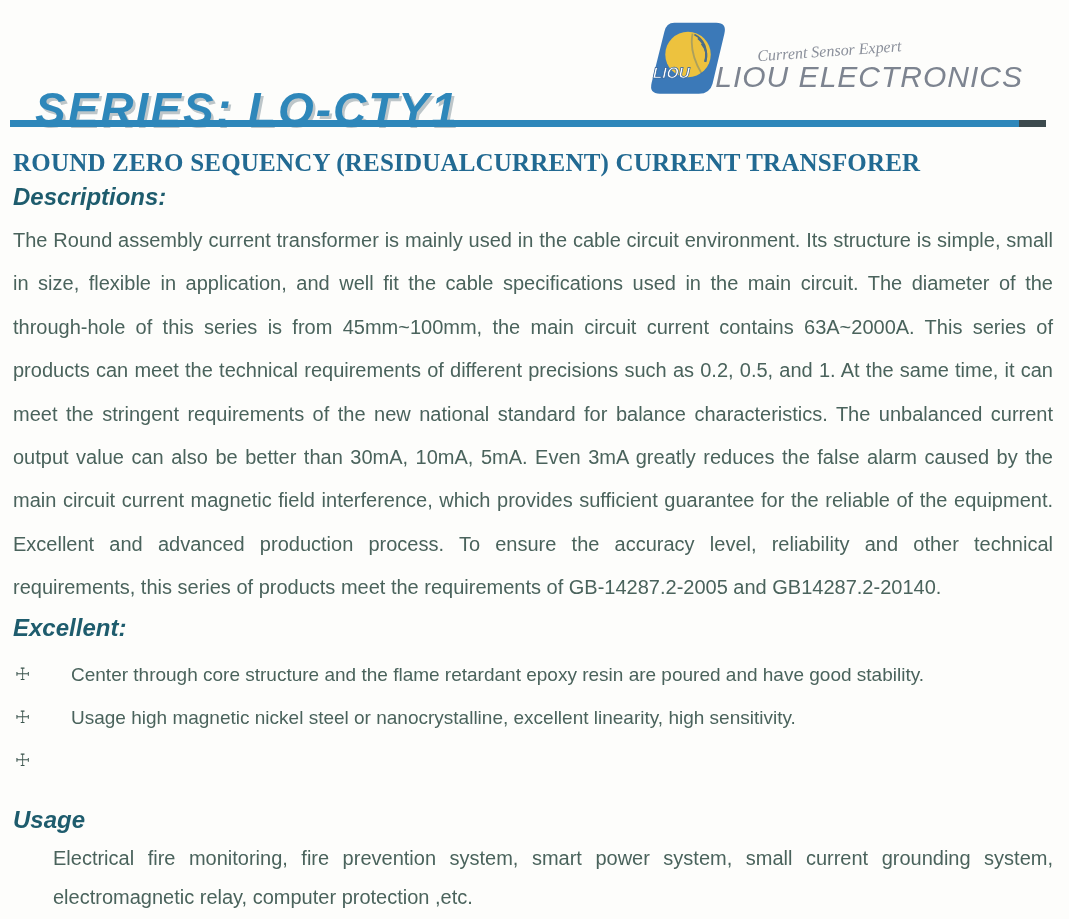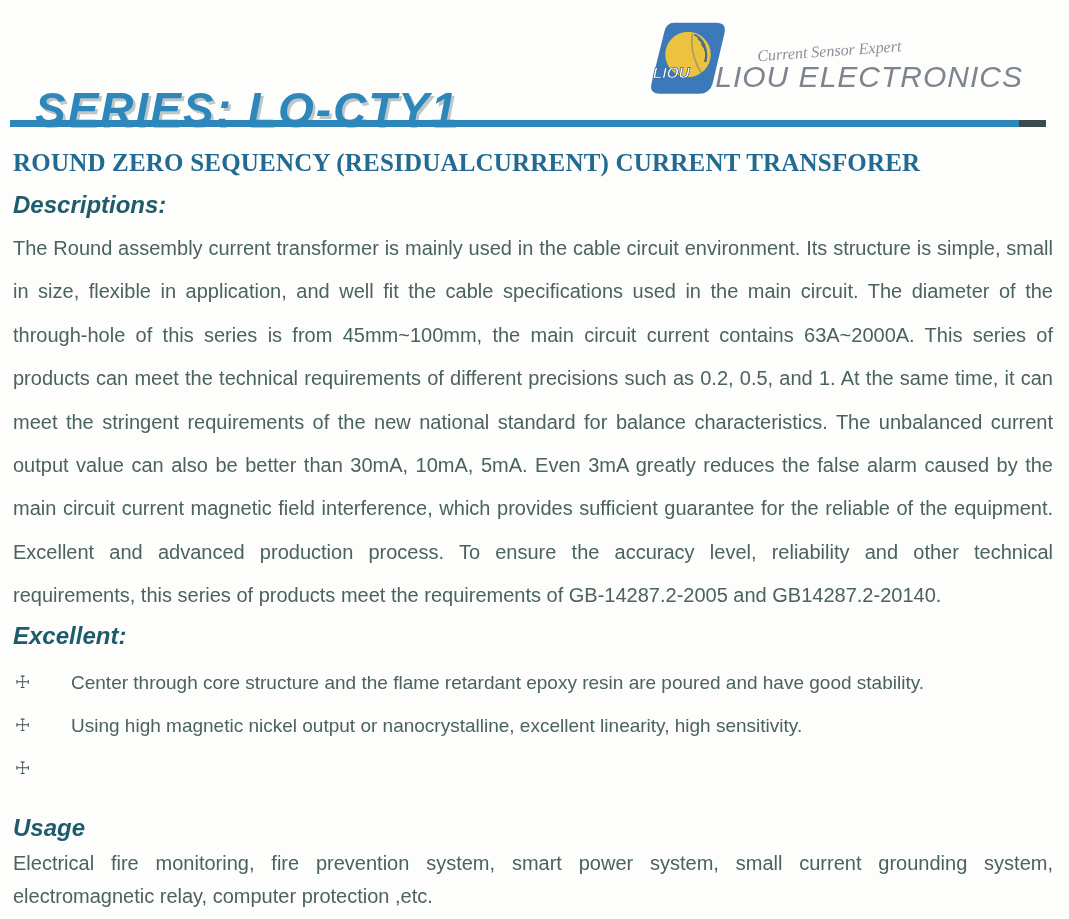--- a/index.html
+++ b/index.html
@@ -61,39 +61,40 @@
     color: #226a92;
     white-space: nowrap;
   }
   .section-heading {
     font-family: "Liberation Sans", sans-serif;
     font-weight: bold; font-style: italic;
     font-size: 24px;
     color: #1e5c6d;
     margin: 0;
   }
-  .h-desc { margin-top: 14px; }
+  .h-desc { margin-top: 6px; }
   .h-feat { margin-top: 4px; }
   .h-usage { margin-top: 32px; }
 
   
   .body-text {
     font-size: 20px;
     color: #4a635c;
     margin: 0;
   }
   .desc-body {
     margin-top: 8px;
     line-height: 43.4px;
     text-align: justify;
   }
   .usage-body {
     margin-top: 5px;
-    line-height: 33px;
+    line-height: 39px;
     text-align: justify;
+    margin-left: 40px;
   }
 
   
   .features-list { list-style: none; margin: 20px 0 0 0; padding: 0; }
   .feature-item { display: flex; align-items: flex-start; margin-bottom: 17px; }
   .feature-bullet {
     flex: 0 0 56px;
     font-size: 17px;
     color: #3d564f;
     line-height: 26px;
@@ -141,21 +142,21 @@
   <p class="body-text desc-body">The Round assembly current transformer is mainly used in the cable circuit environment. Its structure is simple, small in size, flexible in application, and well fit the cable specifications used in the main circuit. The diameter of the through-hole of this series is from 45mm~100mm, the main circuit current contains 63A~2000A. This series of products can meet the technical requirements of different precisions such as 0.2, 0.5, and 1. At the same time, it can meet the stringent requirements of the new national standard for balance characteristics. The unbalanced current output value can also be better than 30mA, 10mA, 5mA. Even 3mA greatly reduces the false alarm caused by the main circuit current magnetic field interference, which provides sufficient guarantee for the reliable of the equipment. Excellent and advanced production process. To ensure the accuracy level, reliability and other technical requirements, this series of products meet the requirements of GB-14287.2-2005 and GB14287.2-20140.</p>
 
   <h3 class="section-heading h-feat">Excellent:</h3>
   <ul class="features-list">
     <li class="feature-item">
       <span class="feature-bullet">☩</span>
       <span class="feature-text">Center through core structure and the flame retardant epoxy resin are poured and have good stability.</span>
     </li>
     <li class="feature-item">
       <span class="feature-bullet">☩</span>
-      <span class="feature-text">Using high magnetic nickel output or nanocrystalline, excellent linearity, high sensitivity.</span>
+      <span class="feature-text">Usage high magnetic nickel steel or nanocrystalline, excellent linearity, high sensitivity.</span>
     </li>
     <li class="feature-item">
       <span class="feature-bullet">☩</span>
     </li>
   </ul>
 
   <h3 class="section-heading h-usage">Usage</h3>
   <p class="body-text usage-body">Electrical fire monitoring, fire prevention system, smart power system, small current grounding system, electromagnetic relay, computer protection ,etc.</p>
 
 </div>

